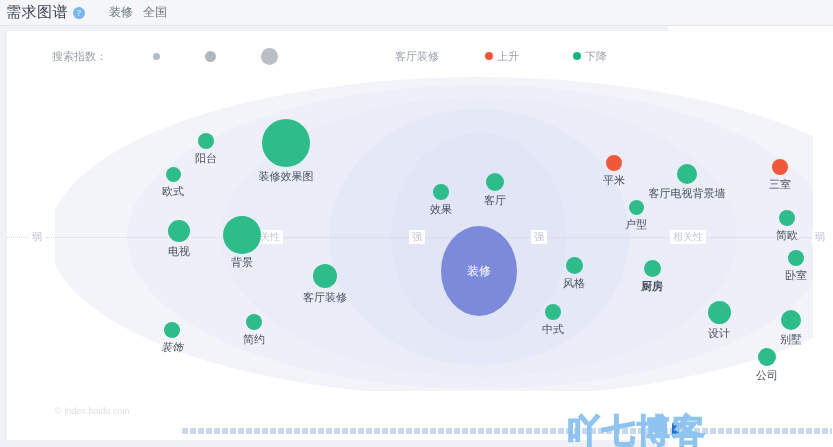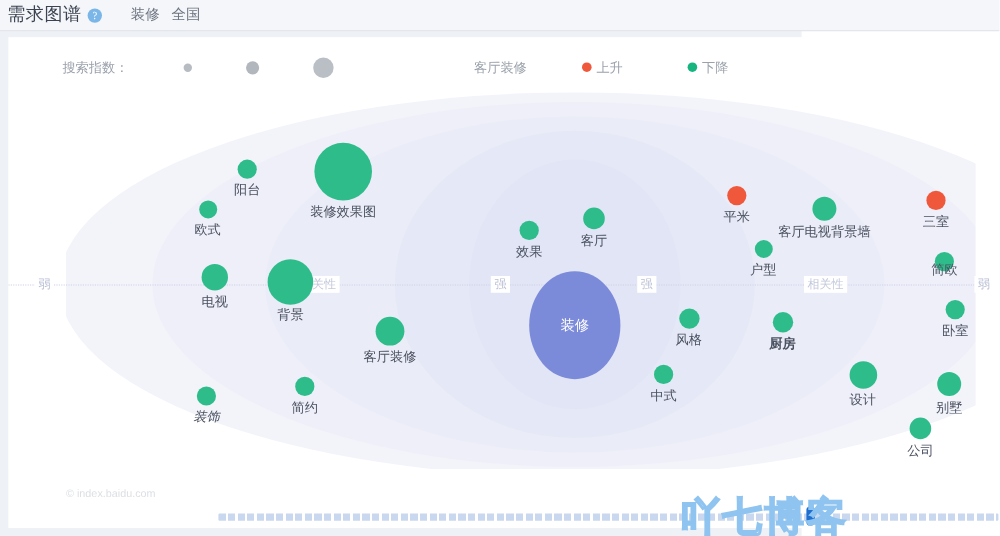--- a/index.html
+++ b/index.html
@@ -186,21 +186,21 @@
           <div class="bub-label" style="left: 680px; top: 115px;">客厅电视背景墙</div>
           <div class="bubble" style="width: 16px; height: 16px; left: 765px; top: 88px; background: rgb(240, 88, 60);"></div>
           <div class="bub-label" style="left: 773px; top: 106px;">三室</div>
           <div class="bubble" style="width: 16px; height: 16px; left: 426px; top: 113px; background: rgb(46, 189, 138);"></div>
           <div class="bub-label" style="left: 434px; top: 131px;">效果</div>
           <div class="bubble" style="width: 18px; height: 18px; left: 479px; top: 102px; background: rgb(46, 189, 138);"></div>
           <div class="bub-label" style="left: 488px; top: 122px;">客厅</div>
           <div class="bubble" style="width: 15px; height: 15px; left: 621.5px; top: 128.5px; background: rgb(46, 189, 138);"></div>
           <div class="bub-label" style="left: 629px; top: 145.5px;">户型</div>
           <div class="bubble" style="width: 16px; height: 16px; left: 772px; top: 139px; background: rgb(46, 189, 138);"></div>
-          <div class="bub-label" style="left: 780px; top: 146px;">简欧</div>
+          <div class="bub-label" style="left: 780px; top: 157px;">简欧</div>
           <div class="bubble" style="width: 22px; height: 22px; left: 161px; top: 149px; background: rgb(46, 189, 138);"></div>
           <div class="bub-label" style="left: 172px; top: 173px;">电视</div>
           <div class="bubble" style="width: 38px; height: 38px; left: 216px; top: 145px; background: rgb(46, 189, 138);"></div>
           <div class="bub-label" style="left: 235px; top: 184px; font-family: Liberation Mono, monospace;">背景</div>
           <div class="bubble" style="width: 17px; height: 17px; left: 558.5px; top: 185.5px; background: rgb(46, 189, 138);"></div>
           <div class="bub-label" style="left: 567px; top: 204.5px;">风格</div>
           <div class="bubble" style="width: 16px; height: 16px; left: 781px; top: 179px; background: rgb(46, 189, 138);"></div>
           <div class="bub-label" style="left: 789px; top: 197px;">卧室</div>
           <div class="bubble" style="width: 24px; height: 24px; left: 306px; top: 193px; background: rgb(46, 189, 138);"></div>
           <div class="bub-label" style="left: 318px; top: 219px;">客厅装修</div>

